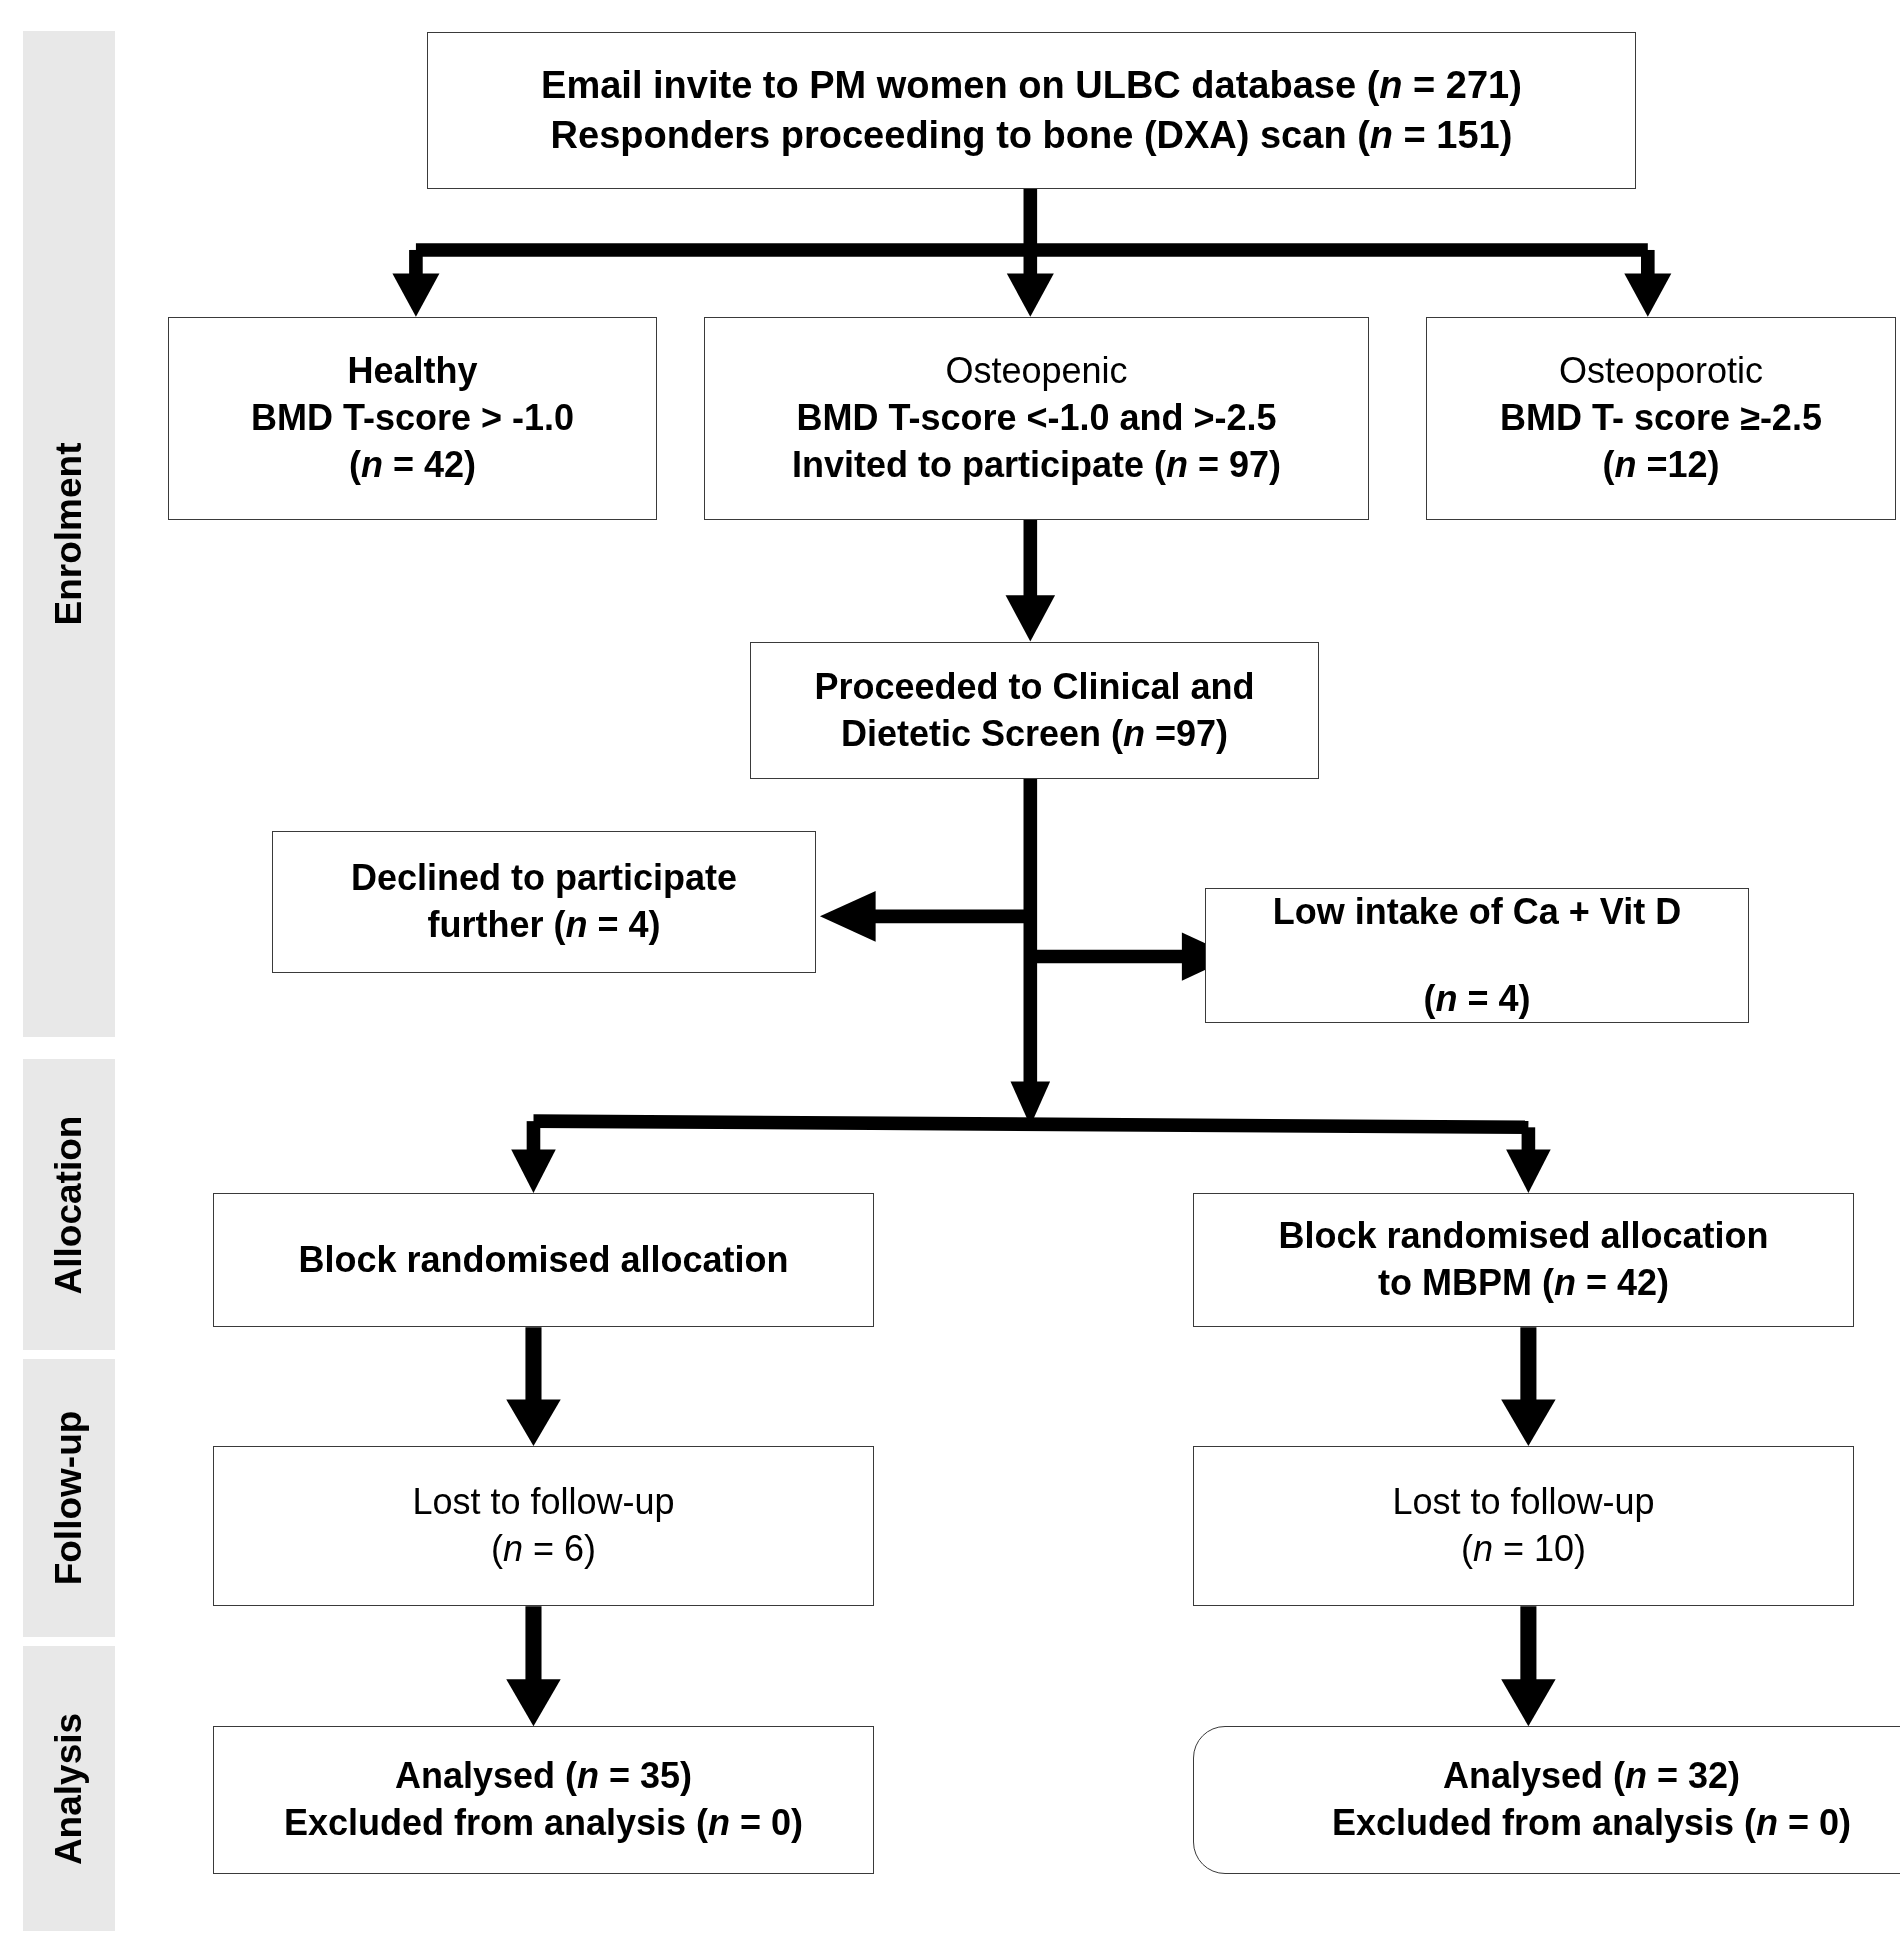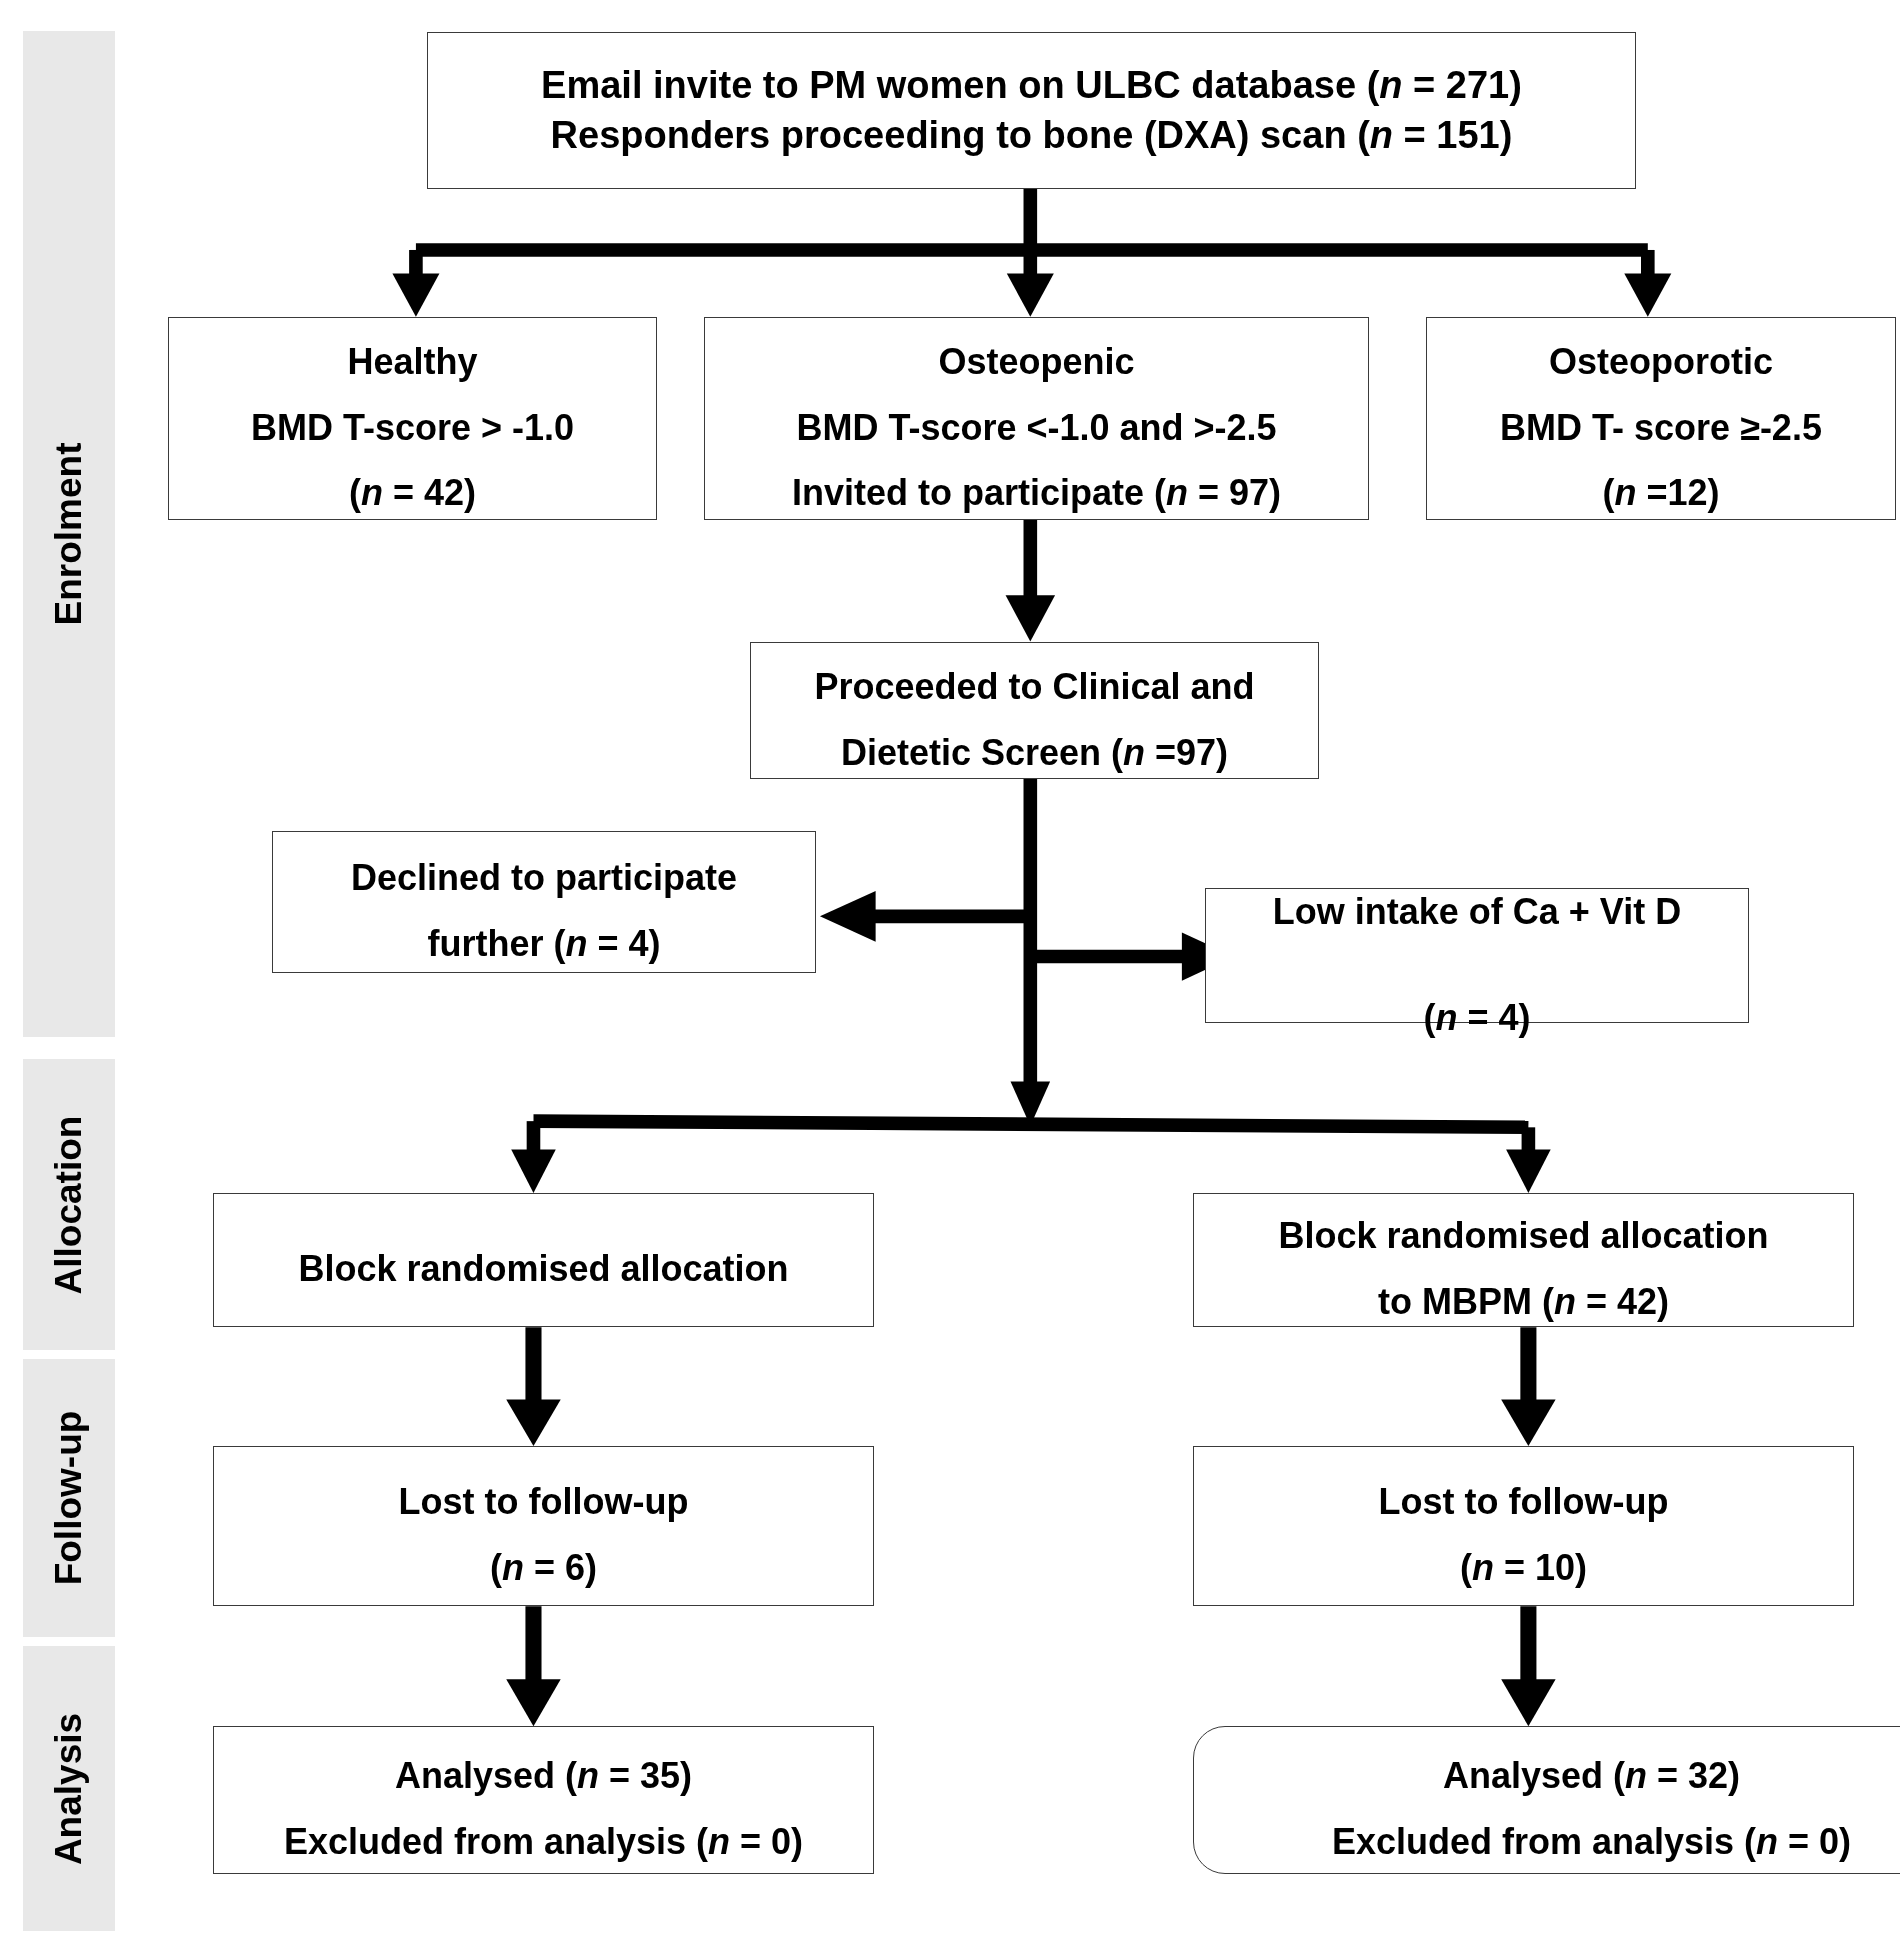--- a/index.html
+++ b/index.html
@@ -49,23 +49,23 @@
     color: #000000;
     padding: 3.7px 8.7px;
   }
   .flow-box .line {
     display: block;
     width: 100%;
     line-height: 1.30;
     white-space: nowrap;
   }
   .bold   { font-weight: bold; }
-  .normal { font-weight: bold; }
+  .normal { font-weight: normal; }
   .fs-62  { font-size: 38px; }
-  .fs-58  { font-size: 36px; margin-top: 19px; }
+  .fs-58  { font-size: 36px; }
   em.n { font-style: italic; }
   
   #connectors {
     position: absolute;
     left: 0; top: 0;
     width: 1901px;
     height: 1936px;
     pointer-events: none;
   }
 </style>

